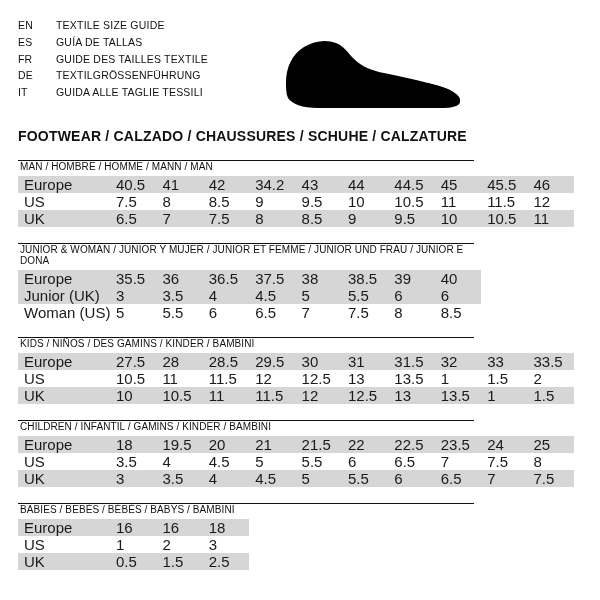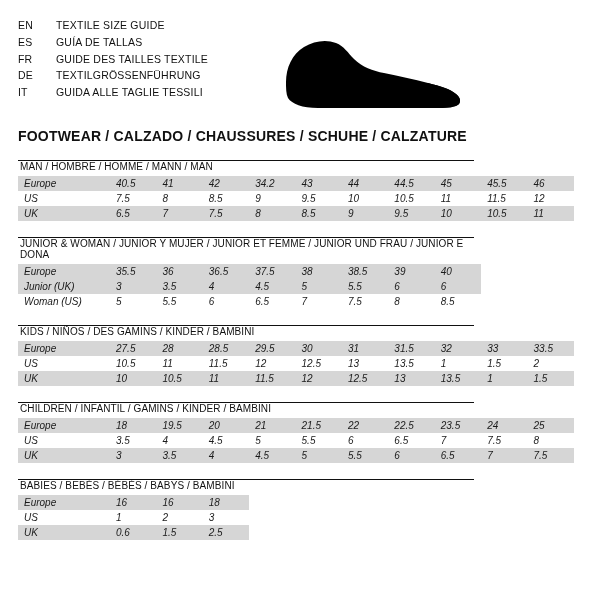--- a/index.html
+++ b/index.html
@@ -74,22 +74,21 @@
     font-size: 10px;
     font-weight: 400;
     color: #111;
     padding: 0 0 4px 2px;
     letter-spacing: 0.1px;
   }
   table.sizes {
     border-collapse: collapse;
     width: 556px;
     table-layout: fixed;
-    font-size: 10px;
-    font-style: italic;
+    font-size: 15px;
   }
   table.sizes td {
     height: 15px;
     padding: 0 0 0 6px;
     color: #1a1a1a;
     white-space: nowrap;
     overflow: hidden;
   }
   table.sizes tr.shaded td {
     background: #d6d6d6;
@@ -368,21 +367,21 @@
               <td class="empty">&nbsp;</td>
               <td class="empty">&nbsp;</td>
               <td class="empty">&nbsp;</td>
               <td class="empty">&nbsp;</td>
               <td class="empty">&nbsp;</td>
               <td class="empty">&nbsp;</td>
               <td class="empty">&nbsp;</td>
             </tr>
             <tr class="shaded">
               <td class="label">UK</td>
-              <td>0.6</td>
+              <td>0.5</td>
               <td>1.5</td>
               <td>2.5</td>
               <td class="empty">&nbsp;</td>
               <td class="empty">&nbsp;</td>
               <td class="empty">&nbsp;</td>
               <td class="empty">&nbsp;</td>
               <td class="empty">&nbsp;</td>
               <td class="empty">&nbsp;</td>
               <td class="empty">&nbsp;</td>
             </tr>

